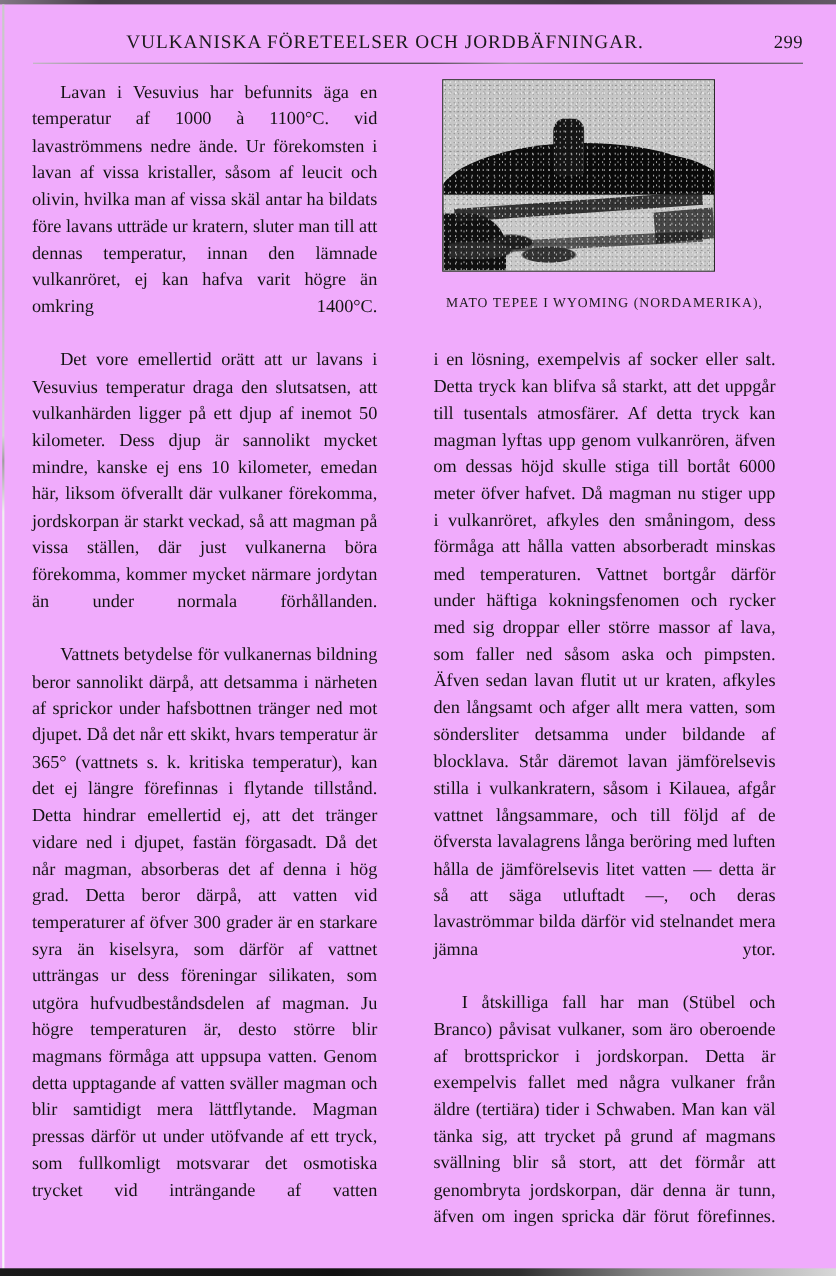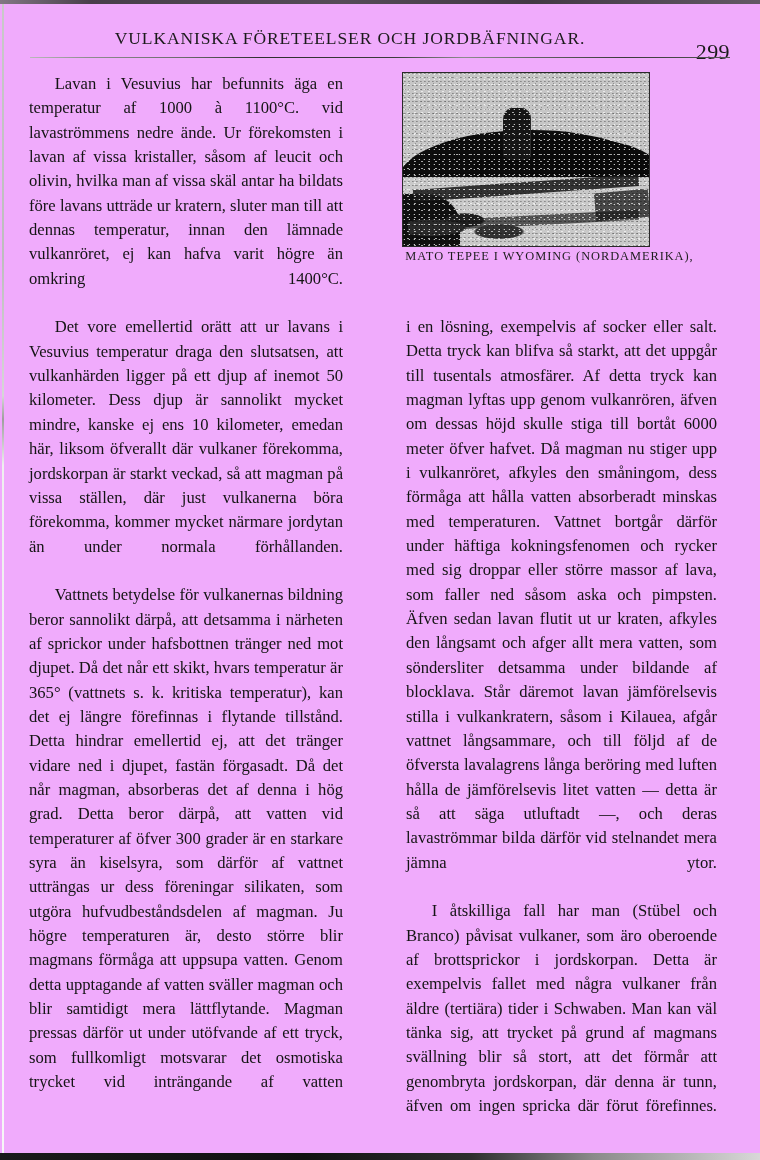--- a/index.html
+++ b/index.html
@@ -55,22 +55,22 @@
     left: 0; top: 0;
     width: 640px;
     text-align: center;
     font-size: 17.5px;
     letter-spacing: .9px;
     color: #1b1b1b;
     white-space: nowrap;
   }
   .running-head .folio {
     position: absolute;
-    right: 0; top: 11px;
-    font-size: 22px;
+    right: 0; top: 1px;
+    font-size: 17px;
     letter-spacing: .4px;
     color: #1b1b1b;
   }
   .head-rule {
     position: absolute;
     left: 30px;
     top: 57px;
     width: 700px;
     height: 1.4px;
     background: linear-gradient(90deg,#b9b9b9 0%, #8f8f8f 8%, #6b6b6b 22%, #2f2f2f 33%, #3c3c3c 52%, #8d8d8d 62%, #636363 72%, #3b3b3b 85%, #555 100%);
@@ -87,21 +87,21 @@
     position: absolute;
     top: 0;
     font-size: 16.6px;
     line-height: 24.35px;
     text-align: justify;
     text-justify: inter-word;
     color: #141414;
     hyphens: none;
   }
   .col-left  { left: 29px;  width: 314px; }
-  .col-right { left: 394px; width: 311px; margin-left: 12px; }
+  .col-right { left: 394px; width: 311px; }
 
   .col p { margin: 0; }
   .col p.indent { text-indent: 1.55em; }
   .col p:last-child { text-align: justify; }
 
   
   .col p::after {
     content: "";
     display: inline-block;
     width: 100%;
@@ -229,21 +229,21 @@
   .fg-right-dark {
     position: absolute;
     right: 0; bottom: 16%;
     width: 22%; height: 16%;
     background: #1b1b1b;
     opacity: .75;
     transform: rotate(-5deg);
   }
 
   .caption {
-    margin-top: 1px;
+    margin-top: 20px;
     text-align: center;
     font-size: 12.4px;
     letter-spacing: .95px;
     line-height: 17.5px;
     color: #1d1d1d;
   }
   .caption .line { display: block; white-space: nowrap; }
 
   .col-right.has-figure { top: 243px; }
 </style>

